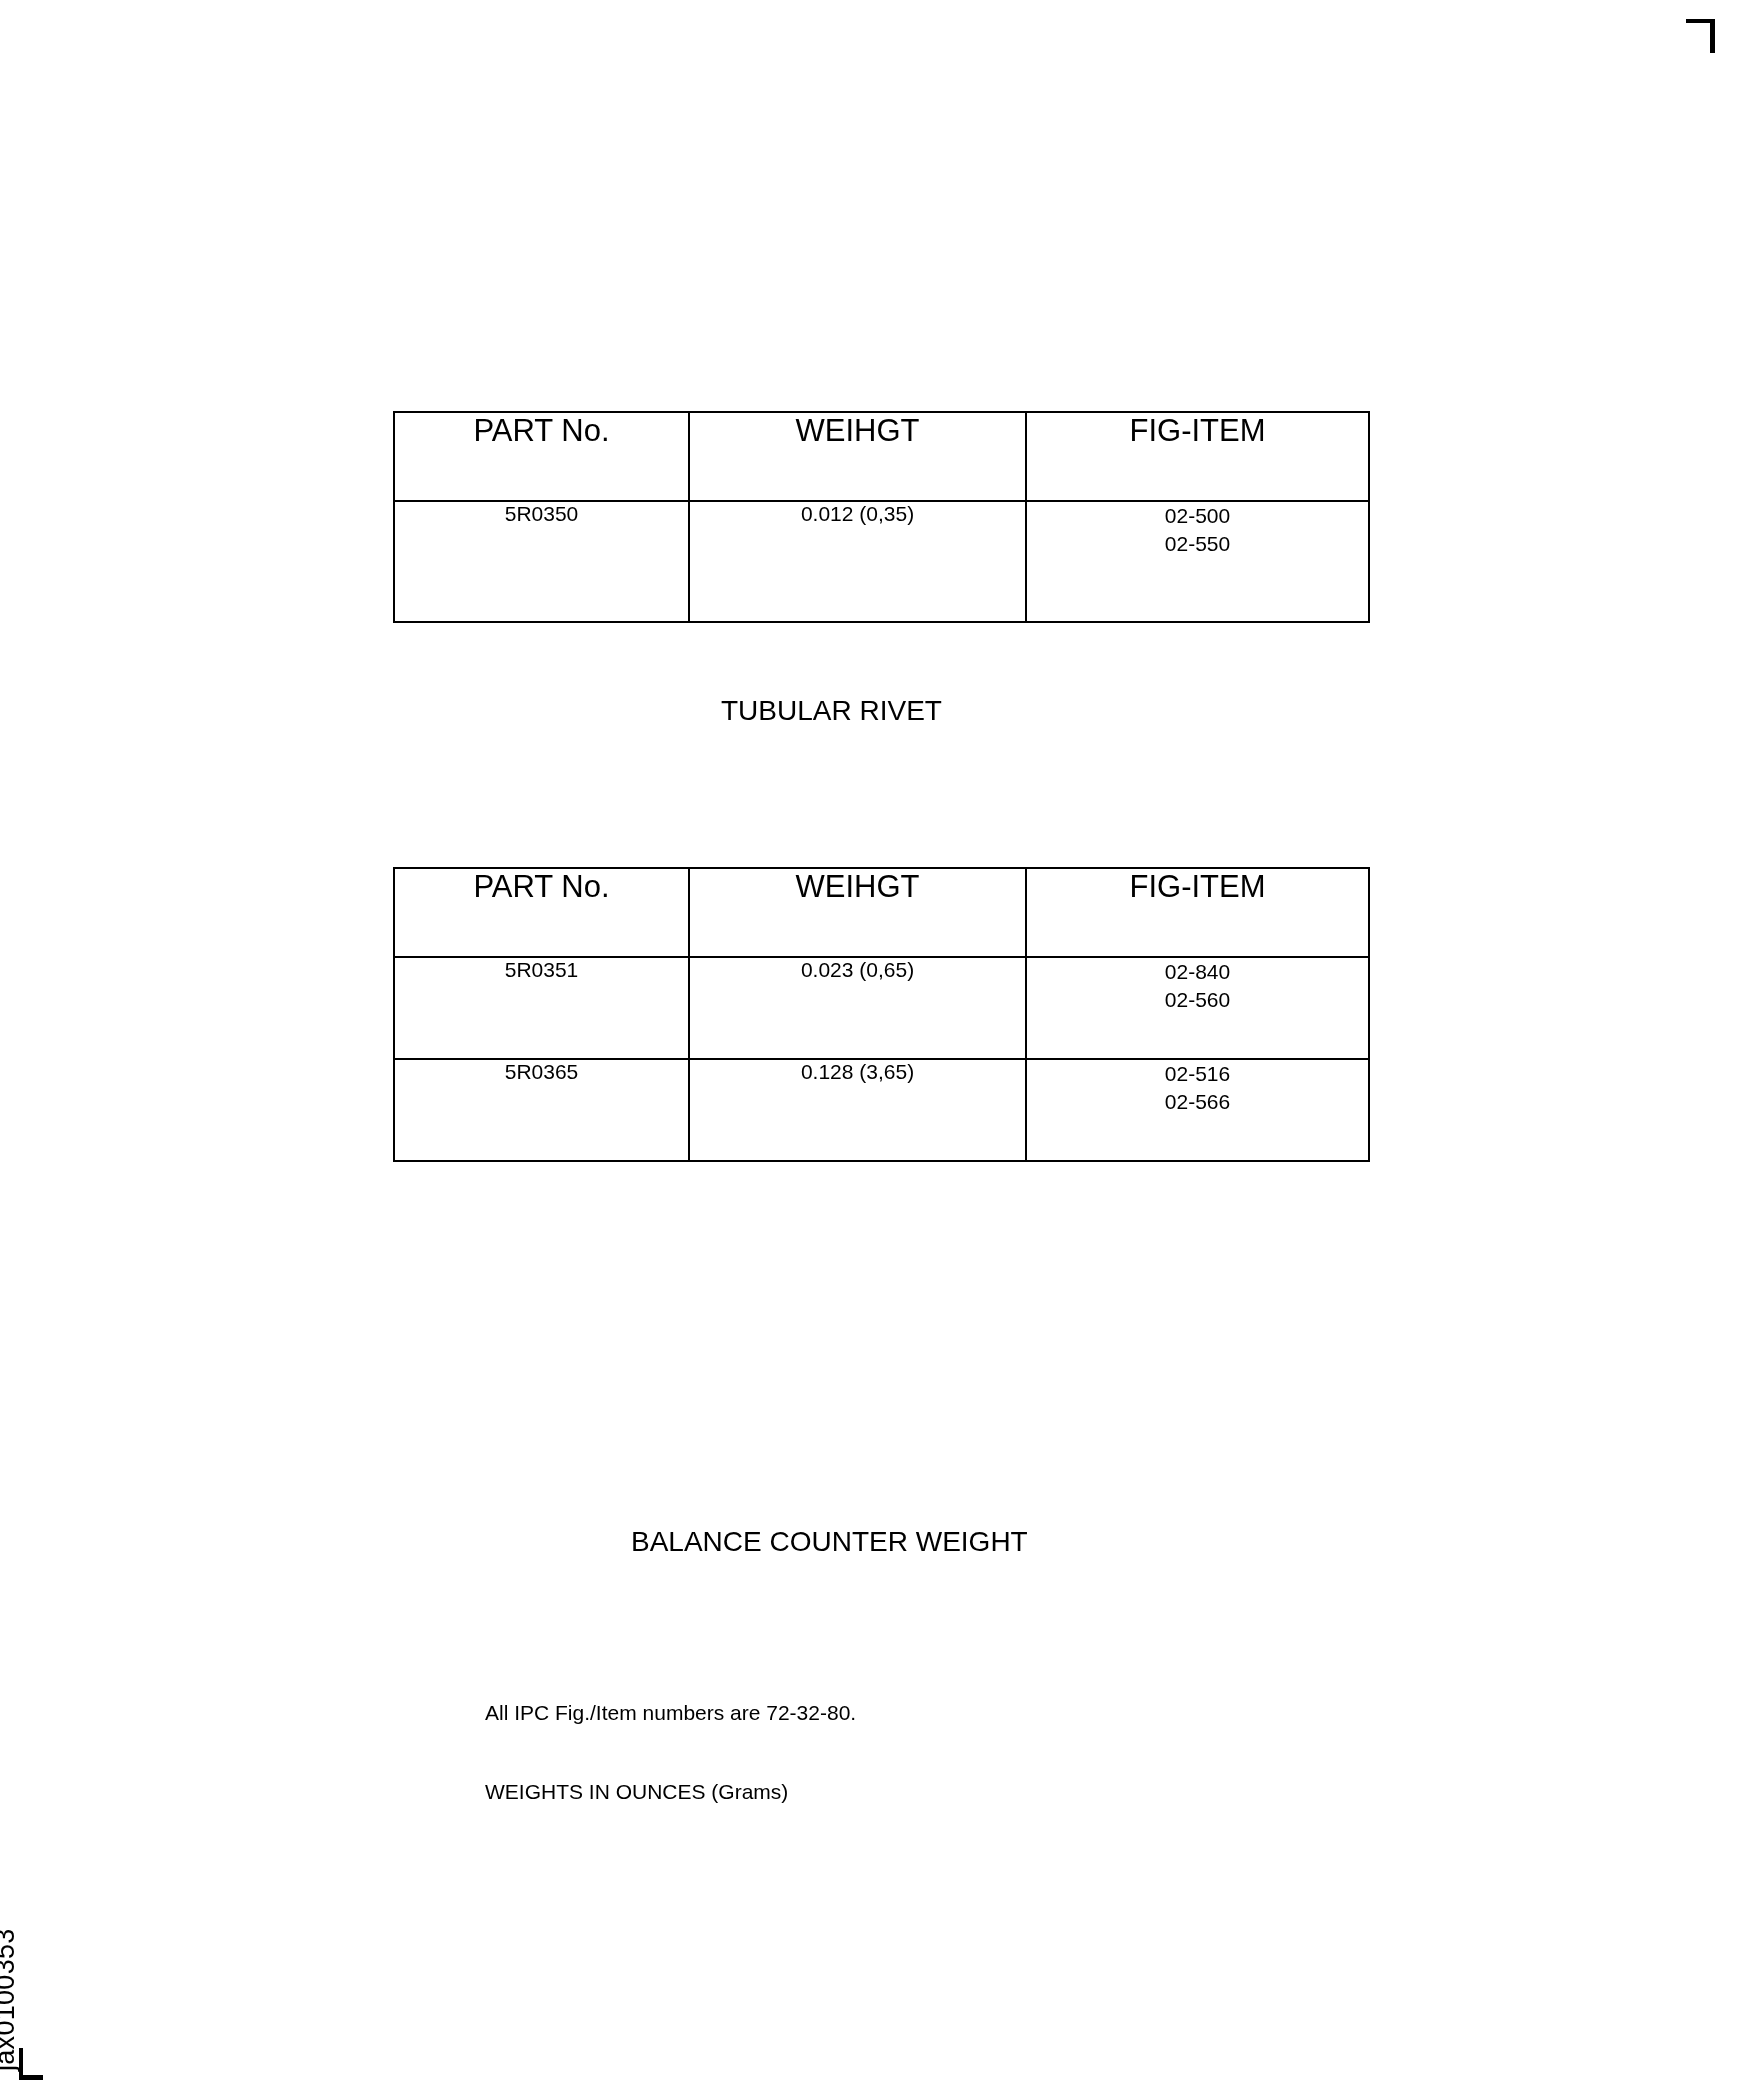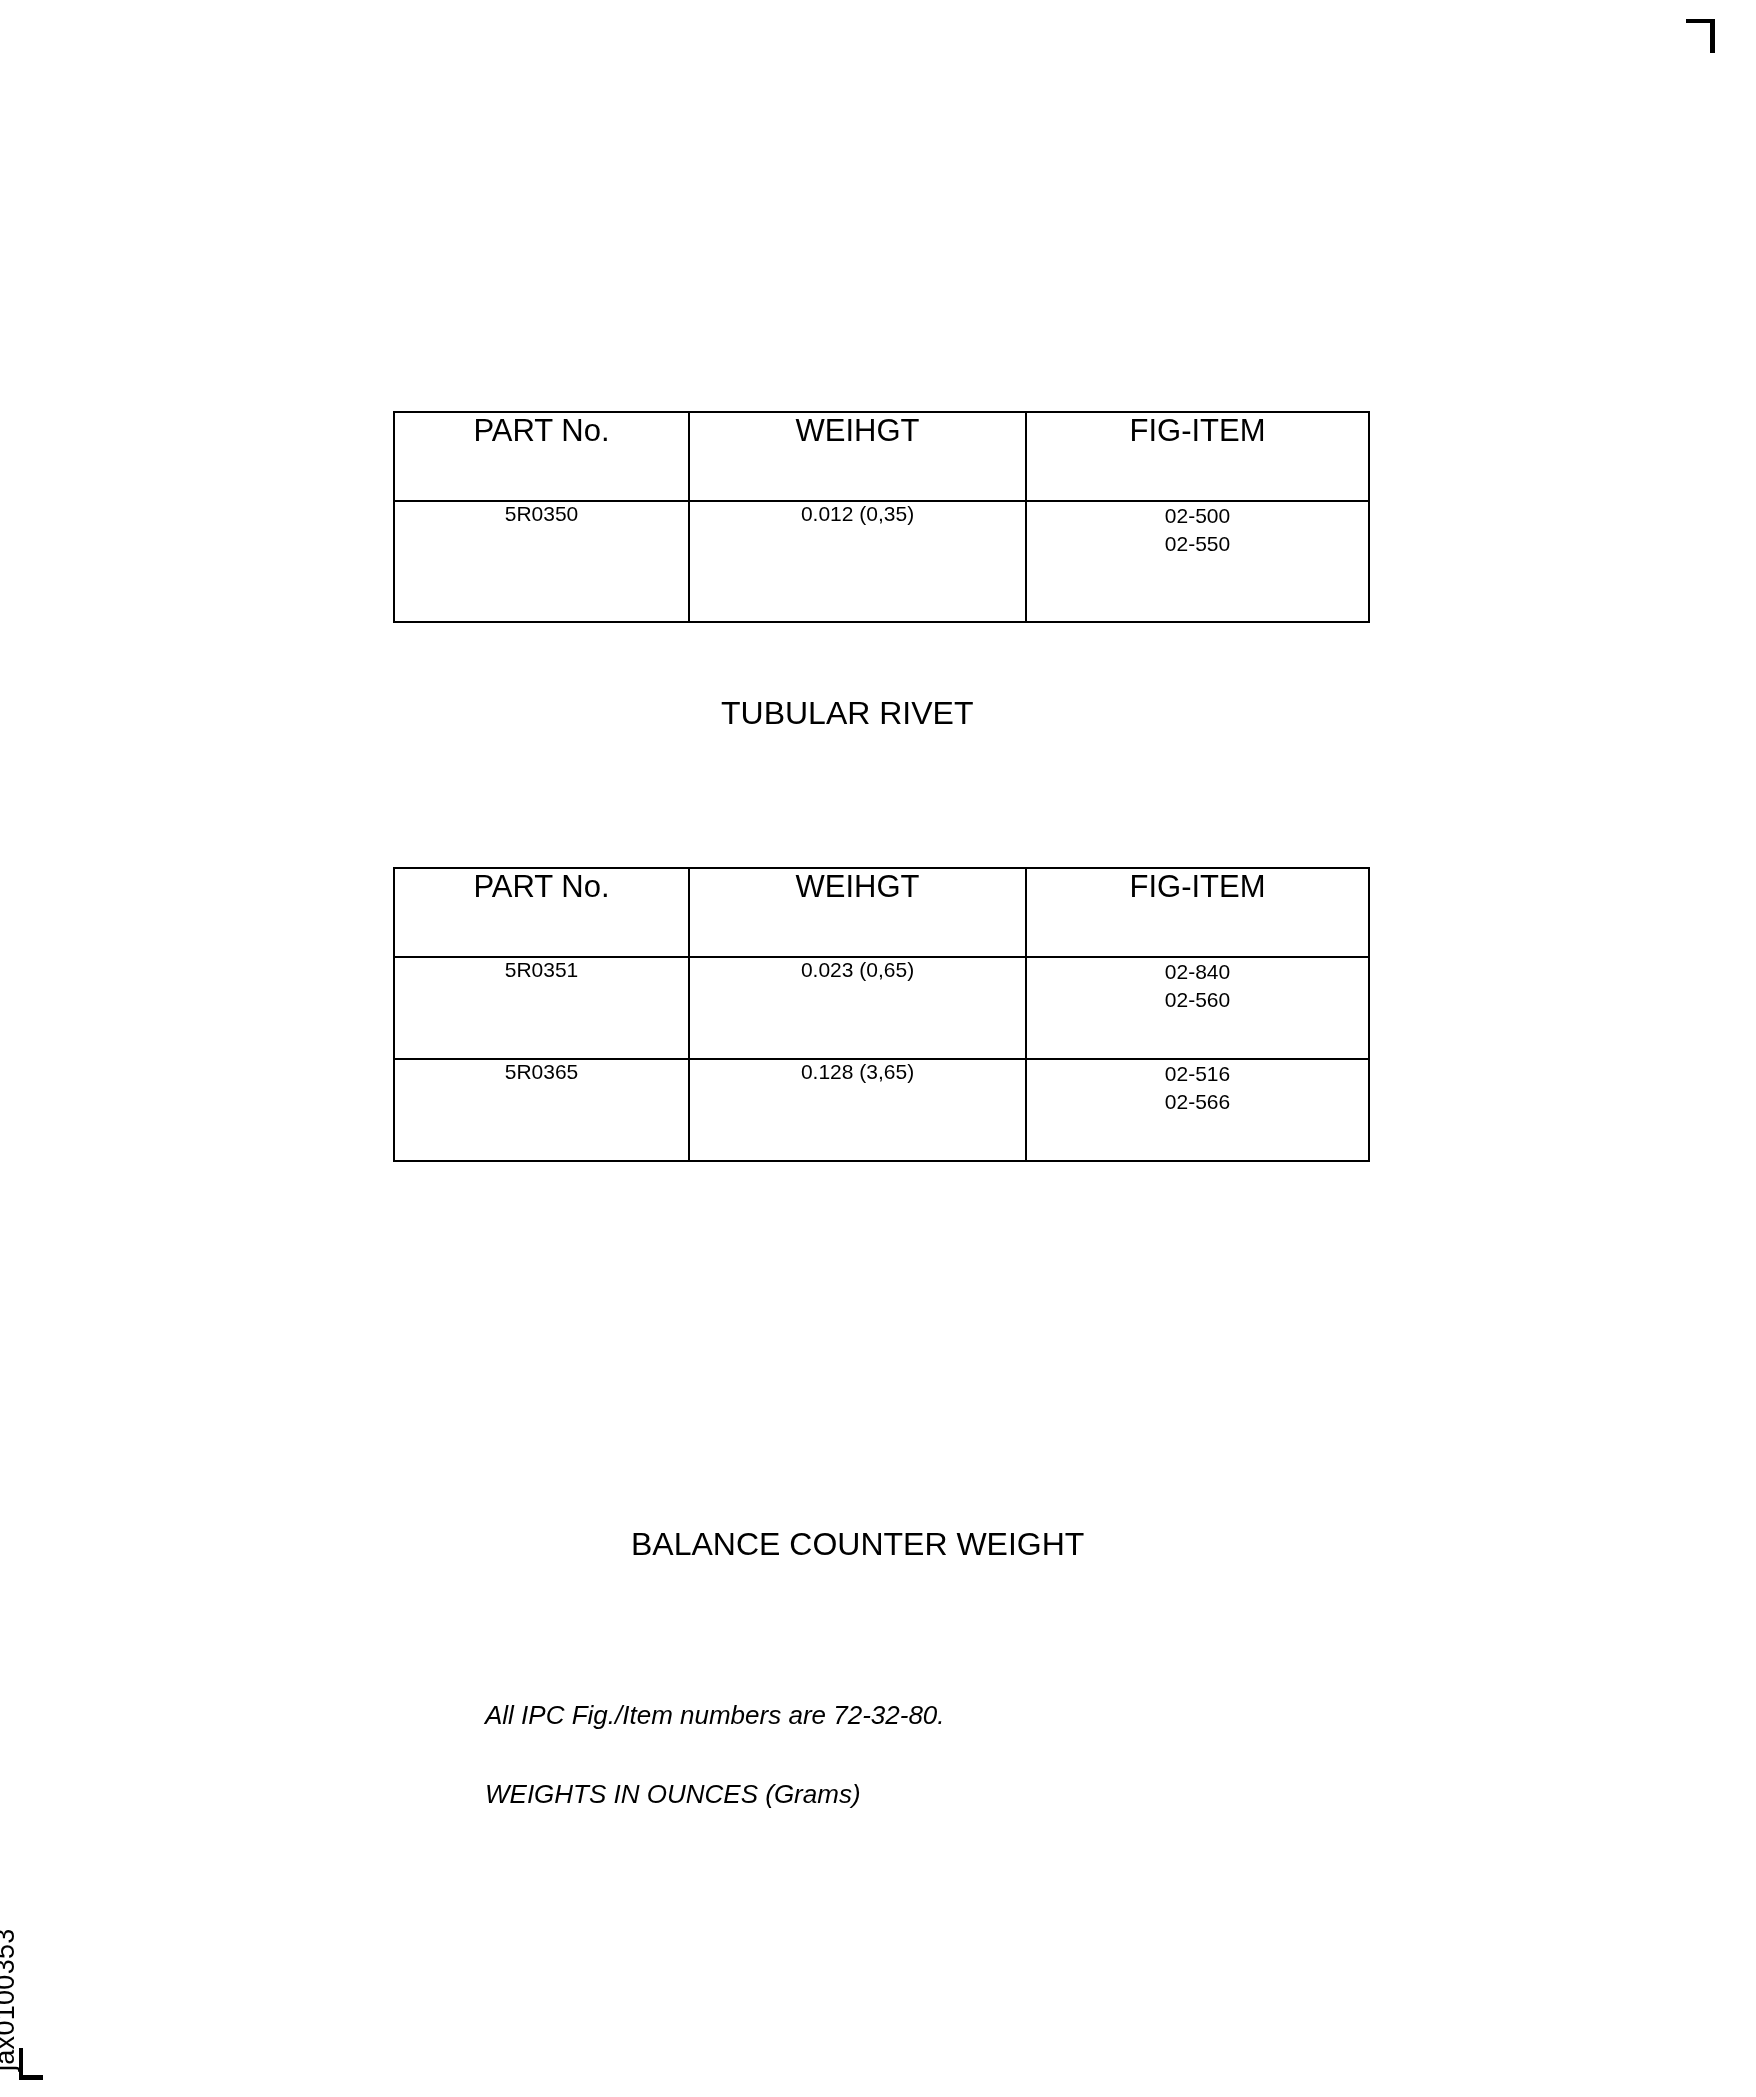--- a/index.html
+++ b/index.html
@@ -85,34 +85,33 @@
   #table-rivet { left: 393px; top: 411px; }
   #table-rivet .body-cell { height: 119px; }
 
   
   #table-counterweight { left: 393px; top: 867px; }
   #table-counterweight .body-cell { height: 100px; }
 
   
   .caption {
     position: absolute;
-    font-size: 32px;
+    font-size: 28px;
     white-space: nowrap;
     line-height: 1;
   }
   #caption-rivet { left: 721px; top: 697px; }
   #caption-counterweight { left: 631px; top: 1528px; }
 
   
   .note {
     position: absolute;
-    font-size: 26px;
+    font-size: 21px;
     white-space: nowrap;
     line-height: 1;
-    font-style: italic;
   }
   #note-ipc     { left: 485px; top: 1702px; }
   #note-weights { left: 485px; top: 1781px; }
 </style>
 </head>
 <body>
 
 <div class="corner-mark corner-tr"></div>
 <div class="corner-mark corner-bl"></div>
 

